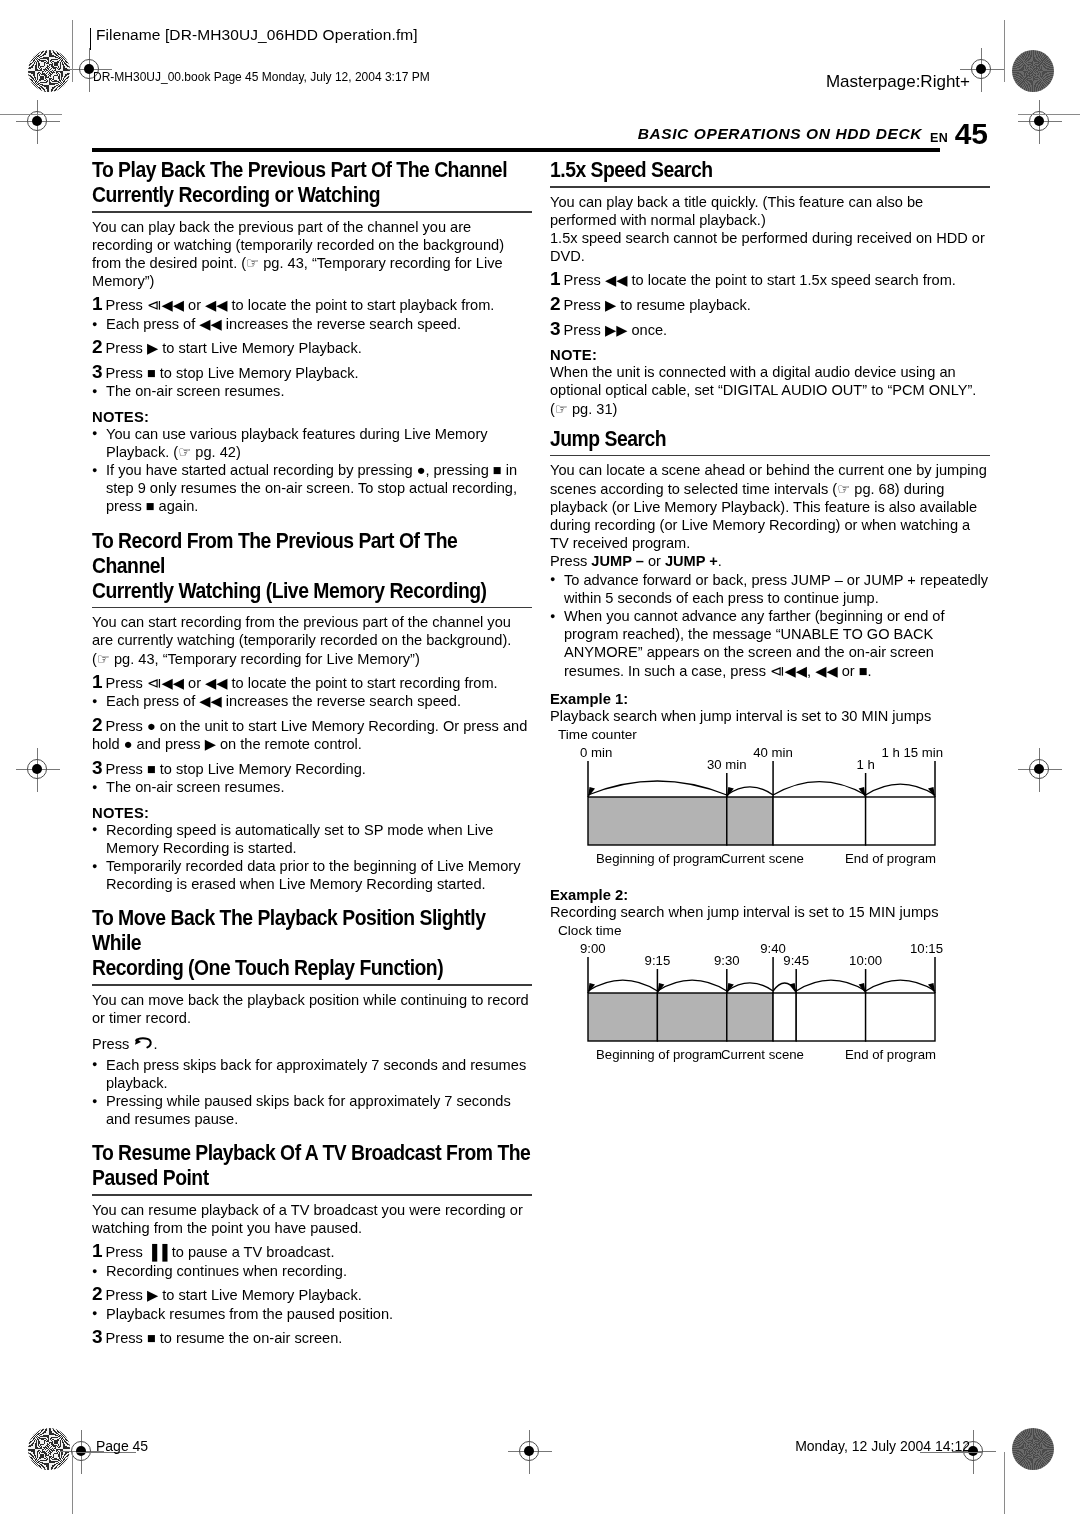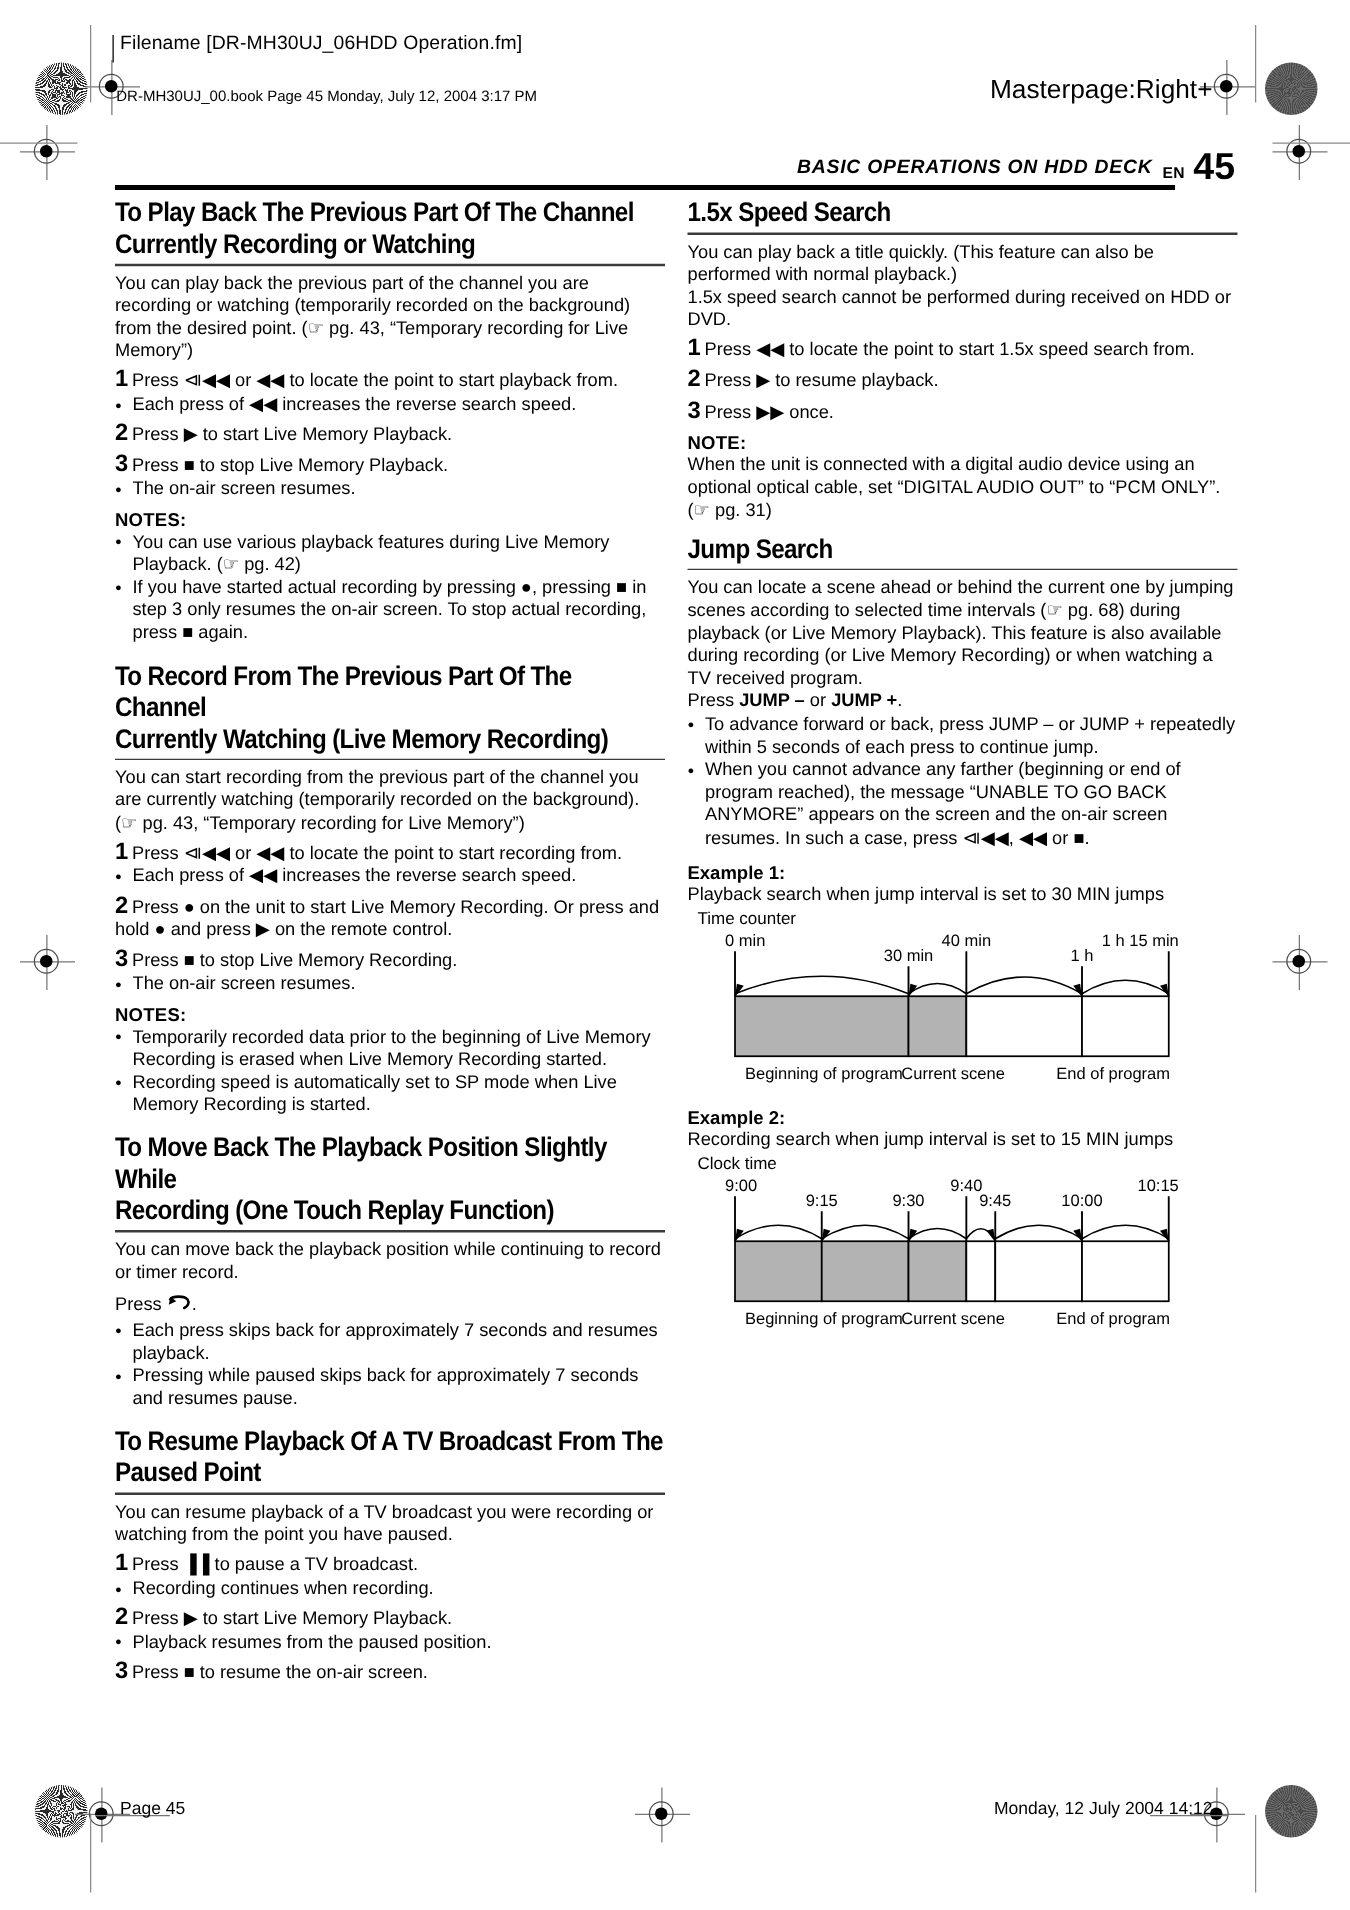--- a/index.html
+++ b/index.html
@@ -74,22 +74,22 @@
   }
   .fm-bookline {
     position: absolute;
     left: 93px; top: 70px;
     font-family: Liberation Sans, sans-serif;
     font-size: 12px;
     white-space: nowrap;
   }
   .fm-masterpage {
     position: absolute;
-    right: 110px; top: 60px;
-    font-size: 21px;
+    right: 110px; top: 72px;
+    font-size: 17px;
     white-space: nowrap;
   }
 
   
   .page-head {
     position: absolute;
     left: 92px; top: 118px;
     width: 896px;
     height: 34px;
   }
@@ -326,21 +326,21 @@
     </ul>
     <div class="step"><span class="num">2</span><span>Press ▶ to start Live Memory Playback.</span></div>
     <div class="step"><span class="num">3</span><span>Press ■ to stop Live Memory Playback.</span></div>
     <ul class="bullets">
       <li>The on-air screen resumes.</li>
     </ul>
 
     <div class="notes-head">NOTES:</div>
     <ul class="bullets">
       <li>You can use various playback features during Live Memory Playback. (☞ pg. 42)</li>
-      <li>If you have started actual recording by pressing ●, pressing ■ in step 3 only resumes the on-air screen. To stop actual recording, press ■ again.</li>
+      <li>If you have started actual recording by pressing ●, pressing ■ in step 9 only resumes the on-air screen. To stop actual recording, press ■ again.</li>
     </ul>
   </div>
 
   <div class="sec-block">
     <h2 class="sec">
       <span>To Record From The Previous Part Of The Channel</span><br>
       <span>Currently Watching (Live Memory Recording)</span>
     </h2>
     <div class="sec-rule"></div>
     <p class="body">You can start recording from the previous part of the channel you are currently watching (temporarily recorded on the background). (☞ pg. 43, “Temporary recording for Live Memory”)</p>
@@ -350,22 +350,22 @@
       <li>Each press of ◀◀ increases the reverse search speed.</li>
     </ul>
     <div class="step"><span class="num">2</span><span>Press ● on the unit to start Live Memory Recording. Or press and hold ● and press ▶ on the remote control.</span></div>
     <div class="step"><span class="num">3</span><span>Press ■ to stop Live Memory Recording.</span></div>
     <ul class="bullets">
       <li>The on-air screen resumes.</li>
     </ul>
 
     <div class="notes-head">NOTES:</div>
     <ul class="bullets">
+      <li>Recording speed is automatically set to SP mode when Live Memory Recording is started.</li>
       <li>Temporarily recorded data prior to the beginning of Live Memory Recording is erased when Live Memory Recording started.</li>
-      <li>Recording speed is automatically set to SP mode when Live Memory Recording is started.</li>
     </ul>
   </div>
 
   <div class="sec-block">
     <h2 class="sec">
       <span>To Move Back The Playback Position Slightly While</span><br>
       <span>Recording (One Touch Replay Function)</span>
     </h2>
     <div class="sec-rule"></div>
     <p class="body">You can move back the playback position while continuing to record or timer record.</p>

